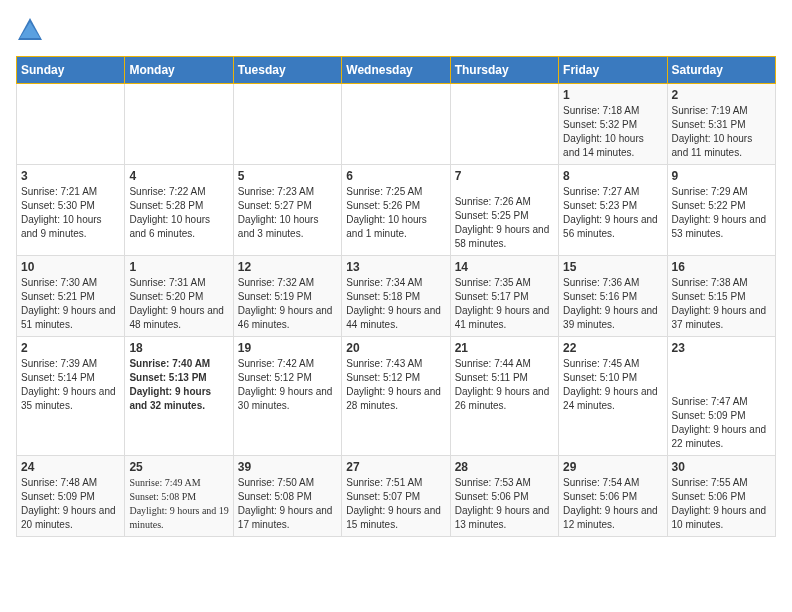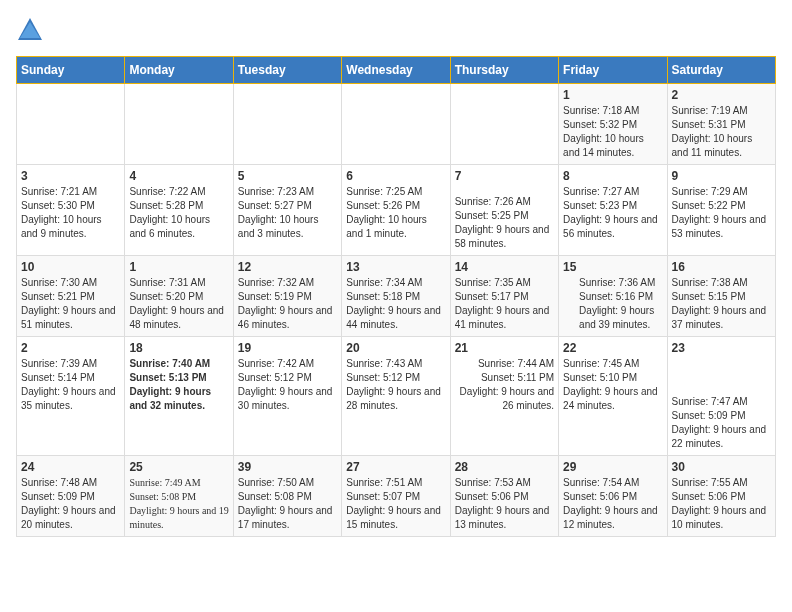--- a/index.html
+++ b/index.html
@@ -190,21 +190,21 @@
 Daylight: 9 hours and 44 minutes.</div>
         </td>
         <td>
           <span class="day-num">14</span>
           <div class="day-info" style="white-space: pre-line;">Sunrise: 7:35 AM
 Sunset: 5:17 PM
 Daylight: 9 hours and 41 minutes.</div>
         </td>
         <td>
           <span class="day-num">15</span>
-          <div class="day-info" style="white-space: pre-line; margin-left: 16px;">Sunrise: 7:36 AM
+          <div class="day-info" style="white-space: pre-line;">Sunrise: 7:36 AM
 Sunset: 5:16 PM
 Daylight: 9 hours and 39 minutes.</div>
         </td>
         <td>
           <span class="day-num">16</span>
           <div class="day-info" style="white-space: pre-line;">Sunrise: 7:38 AM
 Sunset: 5:15 PM
 Daylight: 9 hours and 37 minutes.</div>
         </td>
       </tr>
@@ -228,21 +228,21 @@
 Daylight: 9 hours and 30 minutes.</div>
         </td>
         <td>
           <span class="day-num">20</span>
           <div class="day-info" style="white-space: pre-line;">Sunrise: 7:43 AM
 Sunset: 5:12 PM
 Daylight: 9 hours and 28 minutes.</div>
         </td>
         <td>
           <span class="day-num">21</span>
-          <div class="day-info" style="white-space: pre-line; text-align: right;">Sunrise: 7:44 AM
+          <div class="day-info" style="white-space: pre-line;">Sunrise: 7:44 AM
 Sunset: 5:11 PM
 Daylight: 9 hours and 26 minutes.</div>
         </td>
         <td>
           <span class="day-num">22</span>
           <div class="day-info" style="white-space: pre-line;">Sunrise: 7:45 AM
 Sunset: 5:10 PM
 Daylight: 9 hours and 24 minutes.</div>
         </td>
         <td>

